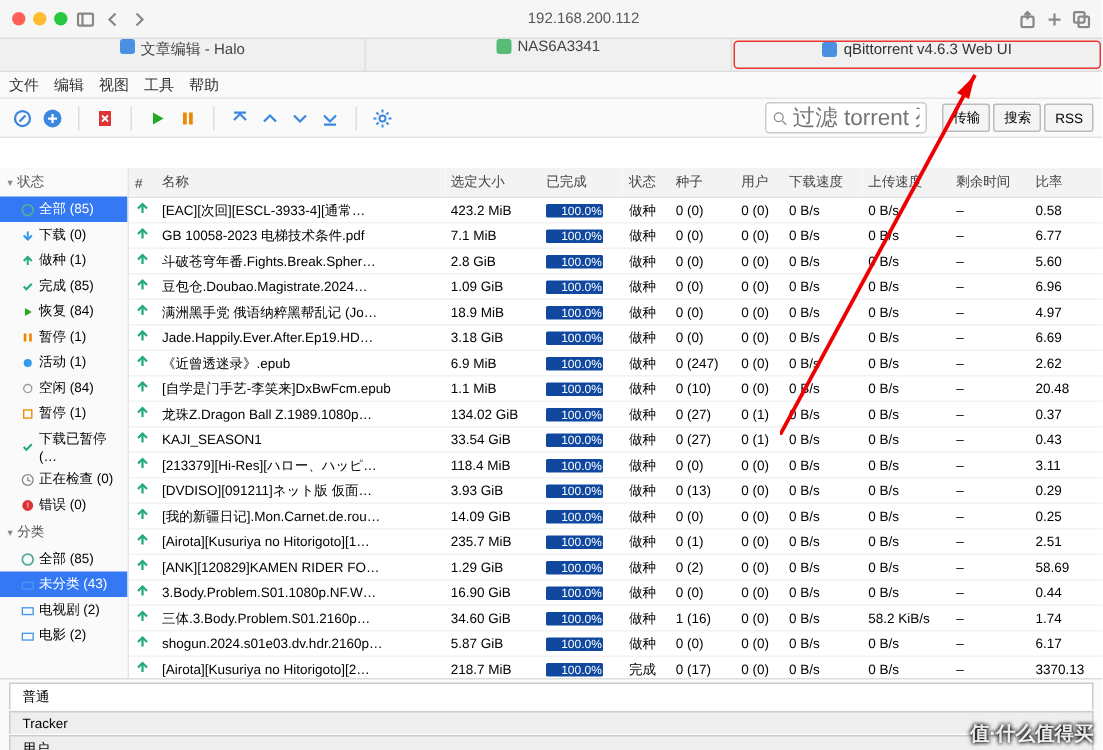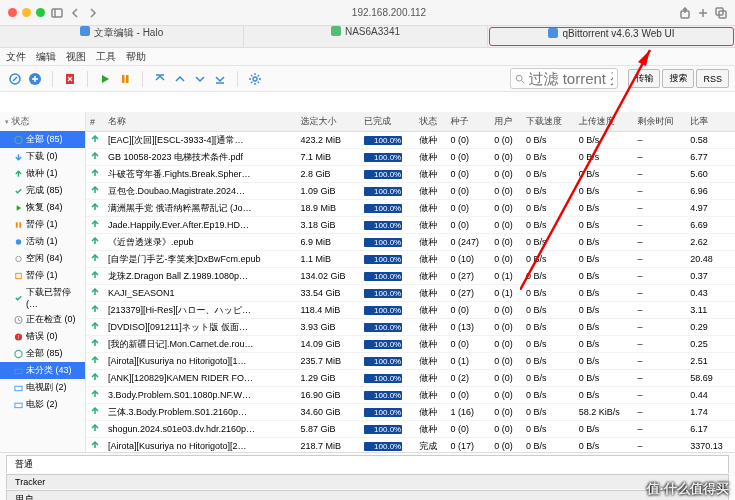--- a/index.html
+++ b/index.html
@@ -297,20 +297,21 @@
           <span class="ico">
             <svg width="10" height="10" viewBox="0 0 10 10">
               <circle cx="5" cy="5" r="4" fill="#d33"></circle>
               <text x="5" y="7" font-size="6" fill="#fff" text-anchor="middle">!</text>
             </svg>
           </span>
           <span>错误 (0)</span>
         </div>
       </div>
       <div class="side-group">
+        <div class="side-head">分类</div>
         <div class="side-item">
           <span class="ico">
             <svg width="10" height="10" viewBox="0 0 10 10">
               <circle cx="5" cy="5" r="4" fill="none" stroke="#5a9" stroke-width="1.3"></circle>
             </svg>
           </span>
           <span>全部 (85)</span>
         </div>
         <div class="side-item sel">
           <span class="ico">

